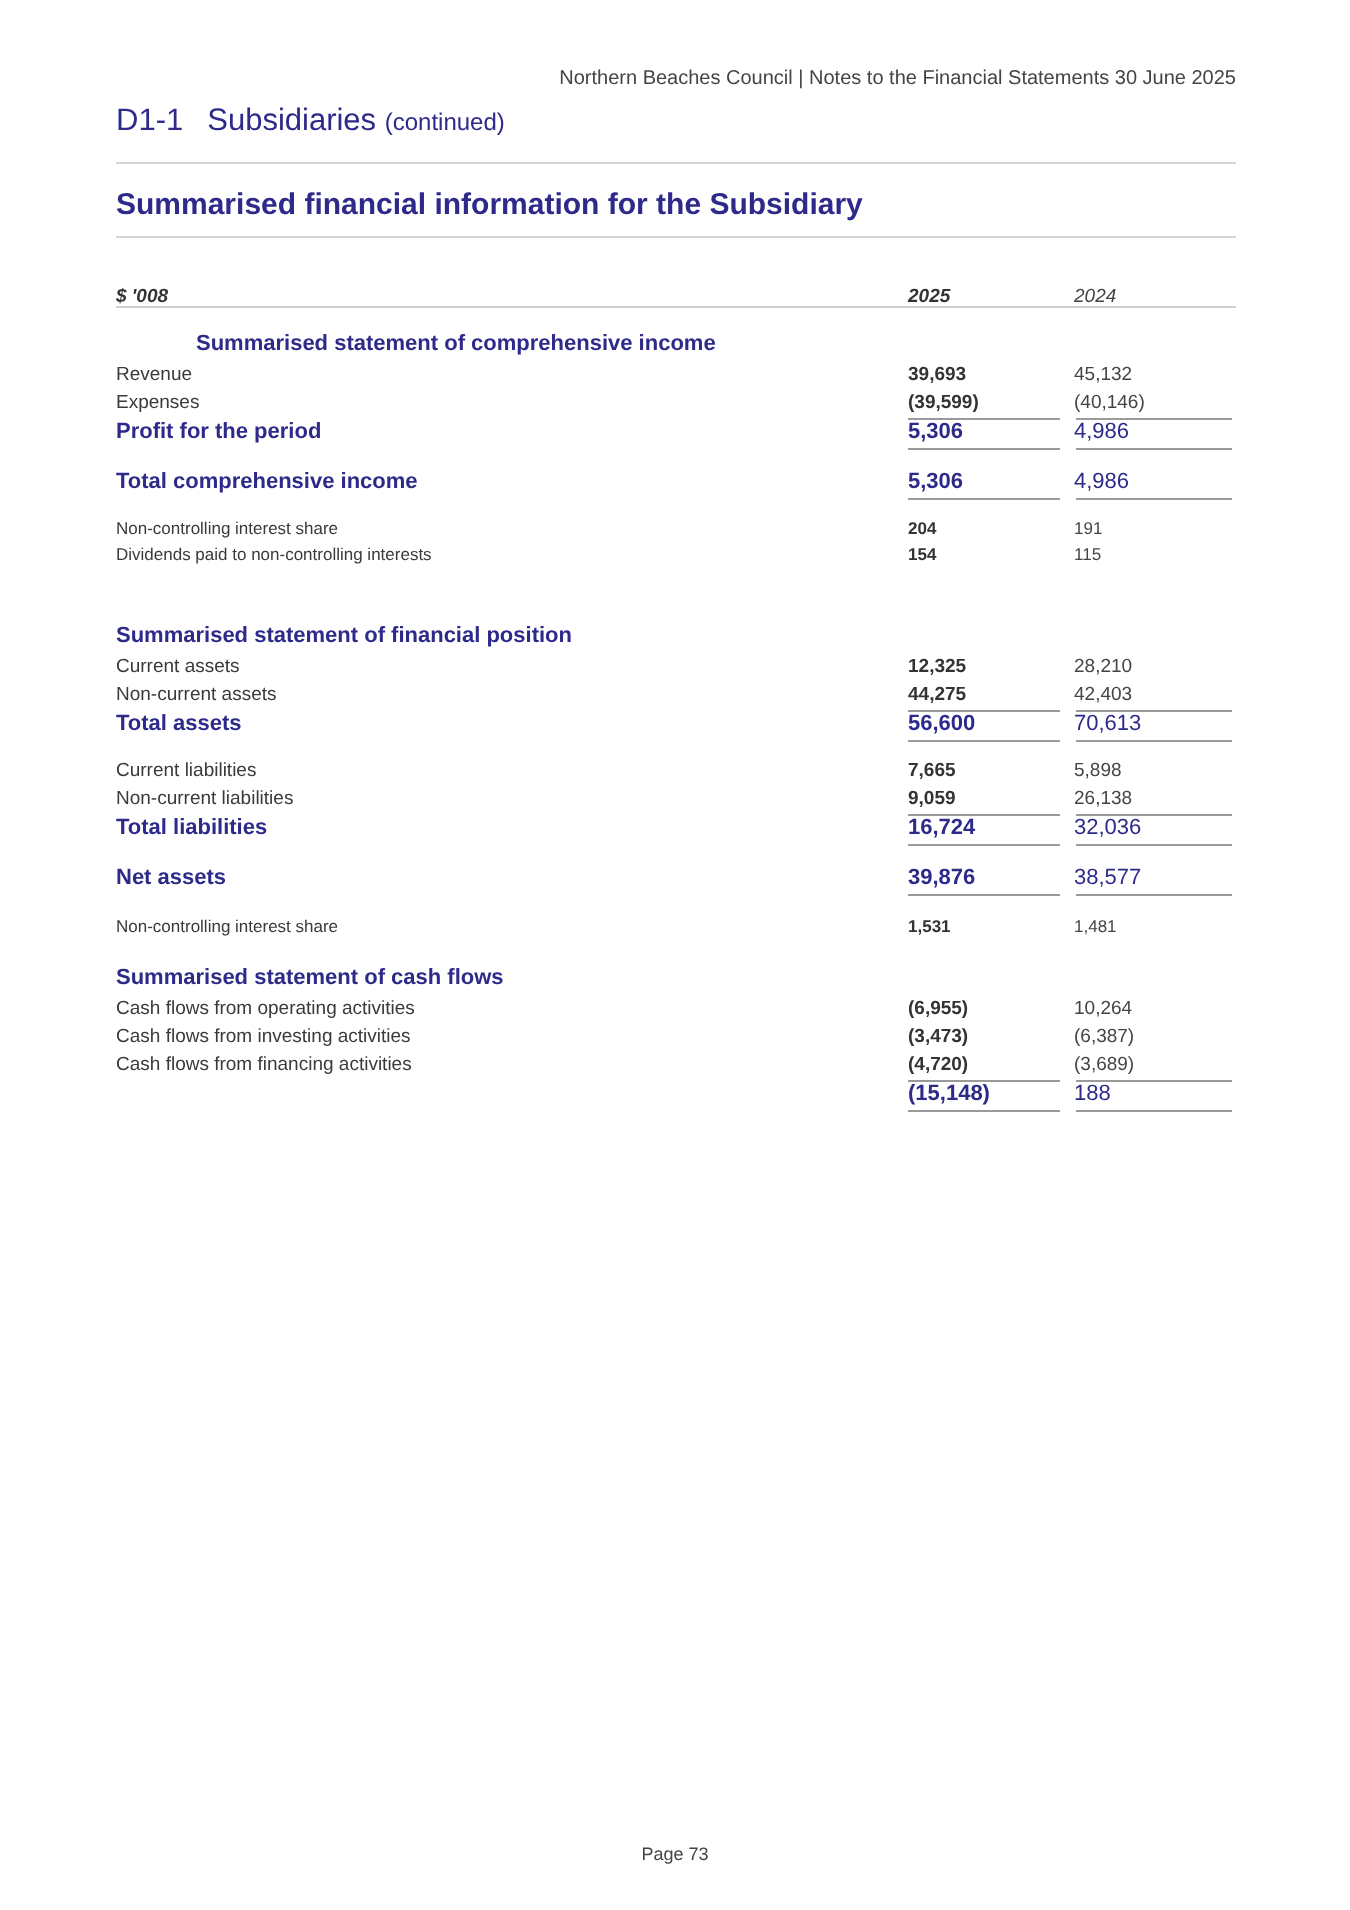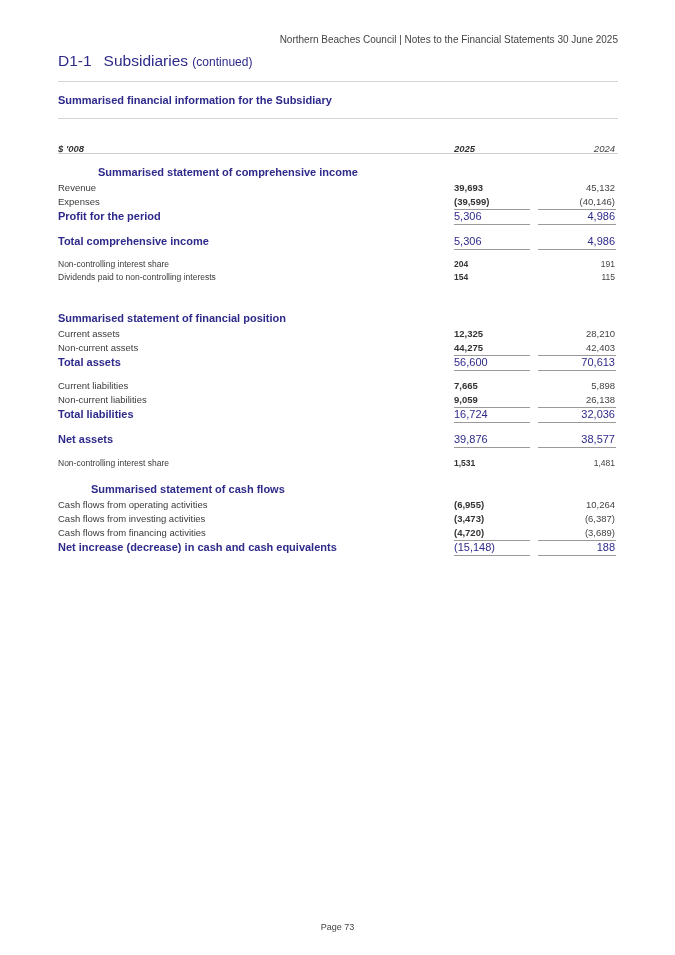--- a/index.html
+++ b/index.html
@@ -2,33 +2,33 @@
 <html><head>
   <meta charset="utf-8">
   <style>
     html, body { margin: 0; padding: 0; background: #ffffff; }
     body { width: 675px; height: 955px; position: relative; font-family: "Liberation Sans", sans-serif; color: #3a3a3a; overflow: hidden; }
     .header { position: absolute; top: 34px; right: 57px; font-size: 10px; color: #444; }
     .title { position: absolute; top: 52px; left: 58px; font-size: 15.5px; color: #2e2a8a; }
     .title .num { margin-right: 12px; }
     .title .cont { font-size: 12px; }
     .rule1 { position: absolute; top: 81px; left: 58px; width: 560px; height: 1px; background: #d6d6d6; }
-    .subtitle { position: absolute; top: 94px; left: 58px; font-size: 11px; font-weight: bold; color: #2e2a8a; }
+    .subtitle { position: absolute; top: 94px; left: 58px; font-size: 15px; font-weight: bold; color: #2e2a8a; }
     .rule2 { position: absolute; top: 118px; left: 58px; width: 560px; height: 1px; background: #d6d6d6; }
 
     .tbl { position: absolute; left: 58px; width: 560px; }
     .row { position: absolute; left: 0; width: 560px; height: 14px; }
     .row .lbl { position: absolute; left: 0; white-space: nowrap; }
     .row .v1 { position: absolute; right: 88px; width: 76px; text-align: left; font-weight: bold; color: #333; }
-    .row .v2 { position: absolute; right: 3px; width: 78px; text-align: right; color: #444; }
+    .row .v2 { position: absolute; right: 3px; width: 78px; color: #444; }
     .small { font-size: 8.5px; }
     .norm { font-size: 9.5px; }
     .bigl { font-size: 11px; font-weight: bold; color: #2e2a8a; text-align: center; }
     .totv { font-size: 11px; }
-    .totv.v1 { color: #2e2a8a; font-weight: normal; }
+    .totv.v1 { color: #2e2a8a; font-weight: bold; }
     .totv.v2 { color: #2e2a8a; font-weight: normal; }
     .sect { position: absolute; left: 0; font-size: 11px; font-weight: bold; color: #2e2a8a; white-space: nowrap; }
     .hdr .lbl, .hdr .v1, .hdr .v2 { font-style: italic; font-size: 9.5px; }
     .hdr .lbl { font-weight: bold; color: #333; }
     .hdr .v2 { font-weight: normal; }
     .line { position: absolute; height: 1px; background: #9a9a9a; }
     .la { left: 396px; width: 76px; }
     .lb { left: 480px; width: 78px; }
     .fullline { position: absolute; left: 0; width: 560px; height: 1px; background: #cfcfcf; }
     .footer { position: absolute; top: 922px; left: 0; width: 675px; text-align: center; font-size: 9px; color: #444; }
@@ -143,40 +143,39 @@
   </div>
   <div class="line la" style="top:447px;"></div>
   <div class="line lb" style="top:447px;"></div>
 
   <div class="row small" style="top:458px;">
     <span class="lbl">Non-controlling interest share</span>
     <span class="v1">1,531</span>
     <span class="v2">1,481</span>
   </div>
 
-  <div class="sect" style="top:483px;margin-left:33px;">Summarised statement of cash flows</div>
+  <div class="sect" style="top:483px;">Summarised statement of cash flows</div>
   <div class="row norm" style="top:499px;">
     <span class="lbl">Cash flows from operating activities</span>
     <span class="v1">(6,955)</span>
     <span class="v2">10,264</span>
   </div>
   <div class="row norm" style="top:513px;">
     <span class="lbl">Cash flows from investing activities</span>
     <span class="v1">(3,473)</span>
     <span class="v2">(6,387)</span>
   </div>
   <div class="row norm" style="top:527px;">
     <span class="lbl">Cash flows from financing activities</span>
     <span class="v1">(4,720)</span>
     <span class="v2">(3,689)</span>
   </div>
   <div class="line la" style="top:540px;"></div>
   <div class="line lb" style="top:540px;"></div>
   <div class="row" style="top:541px;">
-    <span class="lbl bigl">Net increase (decrease) in cash and cash equivalents</span>
     <span class="v1 totv">(15,148)</span>
     <span class="v2 totv">188</span>
   </div>
   <div class="line la" style="top:555px;"></div>
   <div class="line lb" style="top:555px;"></div>
 </div>
 
 <div class="footer">Page 73</div>
 
 </body></html>

